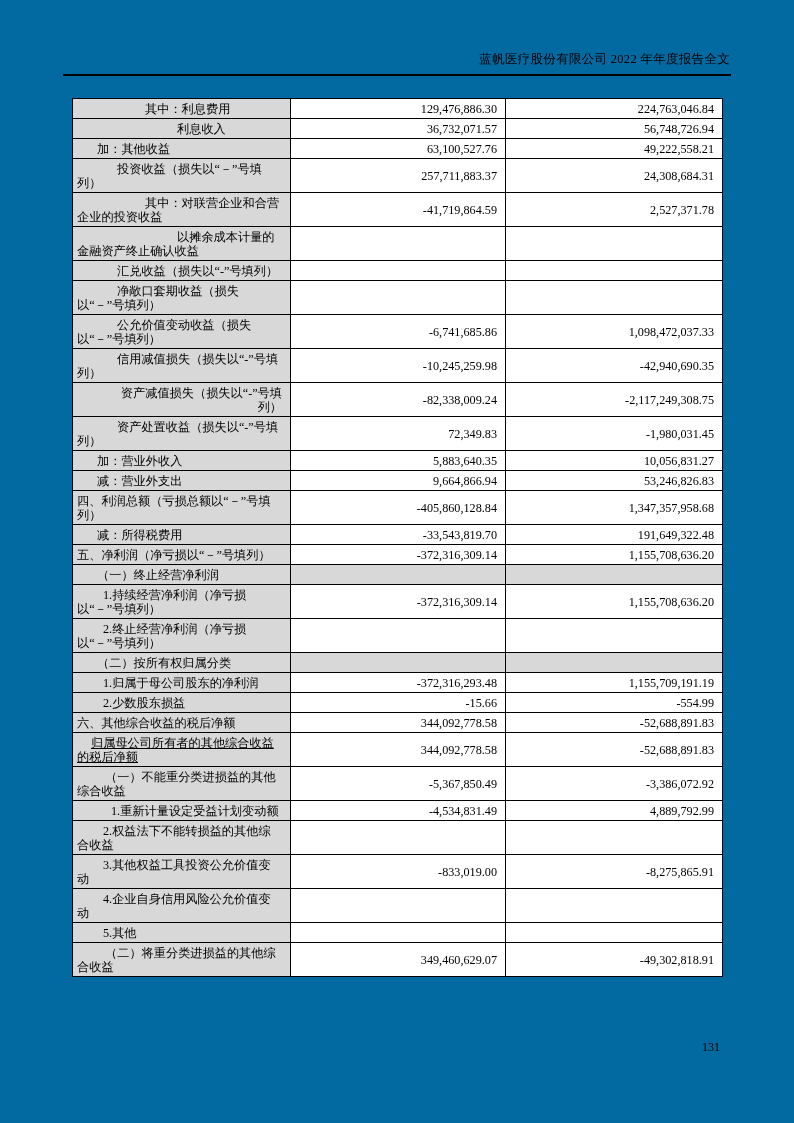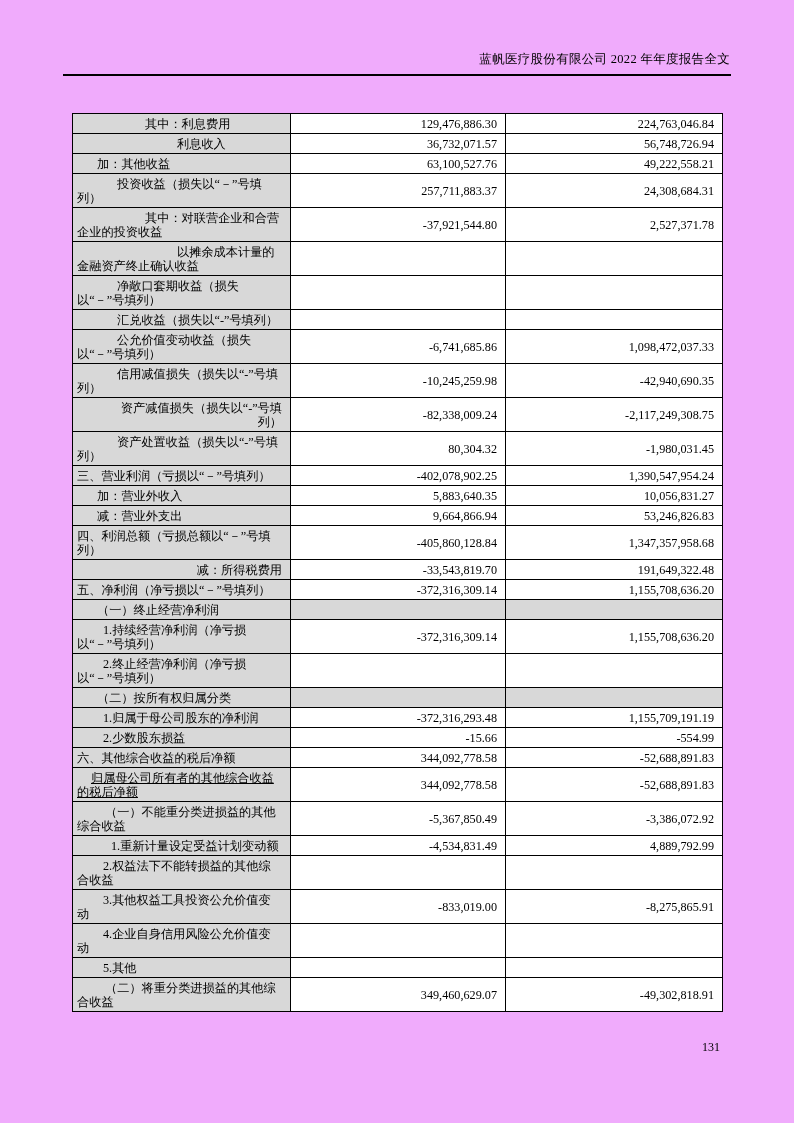--- a/index.html
+++ b/index.html
@@ -4,21 +4,21 @@
 <style>
   html, body {
     margin: 0;
     padding: 0;
     background: #ffffff;
   }
   .page {
     position: relative;
     width: 794px;
     height: 1123px;
-    background: #f0abfc;
+    background: #0369a1;
     font-family: "Liberation Serif", "DejaVu Serif", serif;
     color: #000000;
     overflow: hidden;
   }
   .header-title {
     position: absolute;
     top: 51px;
     right: 64px;
     font-size: 12.5px;
     line-height: 16px;
@@ -28,21 +28,21 @@
   .header-rule {
     position: absolute;
     top: 74px;
     left: 63px;
     width: 668px;
     height: 2px;
     background: #000000;
   }
   table.fin-table {
     position: absolute;
-    top: 113px;
+    top: 98px;
     left: 72px;
     width: 650px;
     border-collapse: collapse;
     table-layout: fixed;
     font-size: 12.2px;
   }
   table.fin-table td {
     border: 1px solid #000000;
     vertical-align: middle;
     line-height: 14px;
@@ -102,80 +102,75 @@
           <td class="num-cell">63,100,527.76</td>
           <td class="num-cell">49,222,558.21</td>
         </tr>
         <tr>
           <td class="label-cell" style="text-indent: 40px;">投资收益（损失以“－”号填列）</td>
           <td class="num-cell">257,711,883.37</td>
           <td class="num-cell">24,308,684.31</td>
         </tr>
         <tr>
           <td class="label-cell" style="text-indent: 68px;">其中：对联营企业和合营企业的投资收益</td>
-          <td class="num-cell">-37,921,544.80</td>
+          <td class="num-cell">-41,719,864.59</td>
           <td class="num-cell">2,527,371.78</td>
         </tr>
         <tr>
           <td class="label-cell" style="text-indent: 100px;">以摊余成本计量的金融资产终止确认收益</td>
           <td class="num-cell"></td>
           <td class="num-cell"></td>
         </tr>
         <tr>
+          <td class="label-cell" style="text-indent: 40px;">汇兑收益（损失以“-”号填列）</td>
+          <td class="num-cell"></td>
+          <td class="num-cell"></td>
+        </tr>
+        <tr>
           <td class="label-cell" style="text-indent: 40px;">净敞口套期收益（损失以“－”号填列）</td>
-          <td class="num-cell"></td>
-          <td class="num-cell"></td>
-        </tr>
-        <tr>
-          <td class="label-cell" style="text-indent: 40px;">汇兑收益（损失以“-”号填列）</td>
           <td class="num-cell"></td>
           <td class="num-cell"></td>
         </tr>
         <tr>
           <td class="label-cell" style="text-indent: 40px;">公允价值变动收益（损失以“－”号填列）</td>
           <td class="num-cell">-6,741,685.86</td>
           <td class="num-cell">1,098,472,037.33</td>
         </tr>
         <tr>
           <td class="label-cell" style="text-indent: 40px;">信用减值损失（损失以“-”号填列）</td>
           <td class="num-cell">-10,245,259.98</td>
           <td class="num-cell">-42,940,690.35</td>
         </tr>
         <tr>
           <td class="label-cell" style="text-indent: 40px; text-align: right;">资产减值损失（损失以“-”号填列）</td>
           <td class="num-cell">-82,338,009.24</td>
           <td class="num-cell">-2,117,249,308.75</td>
         </tr>
         <tr>
           <td class="label-cell" style="text-indent: 40px;">资产处置收益（损失以“-”号填列）</td>
-          <td class="num-cell">80,304.32</td>
+          <td class="num-cell">72,349.83</td>
           <td class="num-cell">-1,980,031.45</td>
-        </tr>
-        <tr>
-          <td class="label-cell" style="text-indent: 0px;">三、营业利润（亏损以“－”号填列）</td>
-          <td class="num-cell">-402,078,902.25</td>
-          <td class="num-cell">1,390,547,954.24</td>
         </tr>
         <tr>
           <td class="label-cell" style="text-indent: 20px;">加：营业外收入</td>
           <td class="num-cell">5,883,640.35</td>
           <td class="num-cell">10,056,831.27</td>
         </tr>
         <tr>
           <td class="label-cell" style="text-indent: 20px;">减：营业外支出</td>
           <td class="num-cell">9,664,866.94</td>
           <td class="num-cell">53,246,826.83</td>
         </tr>
         <tr>
           <td class="label-cell" style="text-indent: 0px;">四、利润总额（亏损总额以“－”号填列）</td>
           <td class="num-cell">-405,860,128.84</td>
           <td class="num-cell">1,347,357,958.68</td>
         </tr>
         <tr>
-          <td class="label-cell" style="text-indent: 20px; text-align: right;">减：所得税费用</td>
+          <td class="label-cell" style="text-indent: 20px;">减：所得税费用</td>
           <td class="num-cell">-33,543,819.70</td>
           <td class="num-cell">191,649,322.48</td>
         </tr>
         <tr>
           <td class="label-cell" style="text-indent: 0px;">五、净利润（净亏损以“－”号填列）</td>
           <td class="num-cell">-372,316,309.14</td>
           <td class="num-cell">1,155,708,636.20</td>
         </tr>
         <tr class="shaded">
           <td class="label-cell" style="text-indent: 20px;">（一）终止经营净利润</td>

